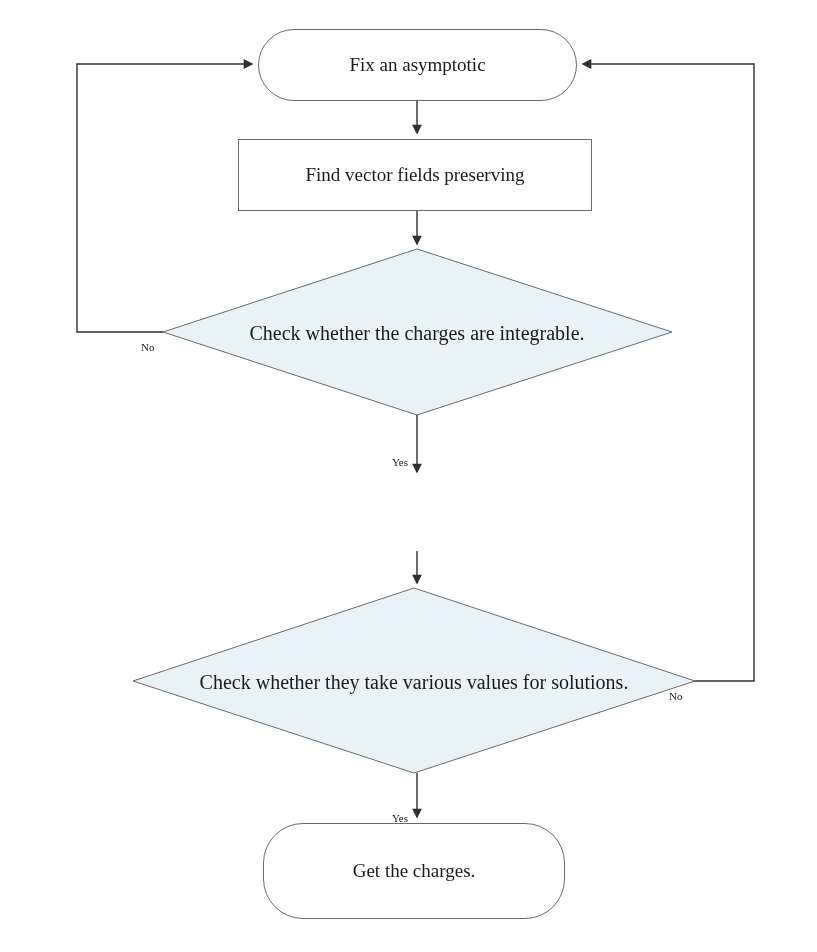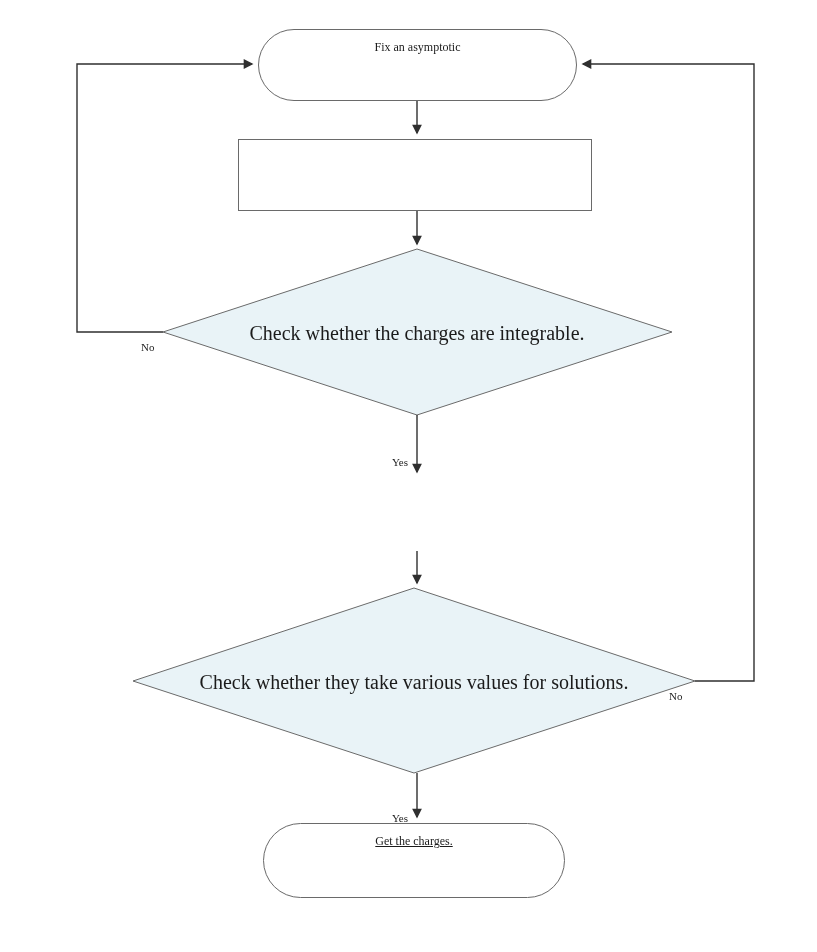--- a/index.html
+++ b/index.html
@@ -17,23 +17,23 @@
     left: 0; top: 0;
     width: 817px; height: 952px;
     pointer-events: none;
   }
   .node {
     position: absolute;
     box-sizing: border-box;
     display: flex;
     flex-direction: column;
     align-items: center;
-    justify-content: space-between;
+    justify-content: center;
     text-align: center;
-    font-size: 12px;
+    font-size: 19px;
     line-height: 34px;
     border: 1px solid #6a6a6a;
     background: #ffffff;
   }
   .terminator { border-radius: 40px; }
   .diamond-text {
     position: absolute;
     font-size: 20px;
     line-height: 20px;
     text-align: center;
@@ -68,28 +68,29 @@
     <polyline points="417,551 417,583" fill="none" stroke="#2f2f2f" stroke-width="1.4" marker-end="url(#arrowhead)"></polyline>
     <polyline points="695,681 754,681 754,64 583,64" fill="none" stroke="#2f2f2f" stroke-width="1.4" marker-end="url(#arrowhead)"></polyline>
     <polyline points="417,773 417,817" fill="none" stroke="#2f2f2f" stroke-width="1.4" marker-end="url(#arrowhead)"></polyline>
   </svg>
 
   <div class="node terminator" style="left:258px; top:29px; width:319px; height:72px;">
     <div>Fix an asymptotic</div>
   </div>
 
   <div class="node" style="left:238px; top:139px; width:354px; height:72px;">
+    <div>Find vector fields preserving</div>
   </div>
 
   <div class="diamond-text" style="left:177px; top:323px; width:480px;">Check whether the charges are integrable.</div>
 
 
   <div class="diamond-text" style="left:134px; top:672px; width:560px;">Check whether they take various values for solutions.</div>
 
-  <div class="node terminator" style="left:263px; top:823px; width:302px; height:75px;text-decoration:underline;">
+  <div class="node terminator" style="left:263px; top:823px; width:302px; height:96px;">
     <div>Get the charges.</div>
   </div>
 
   <div class="edge-label" style="left:141px; top:338px;">No</div>
   <div class="edge-label right-align" style="left:358px; top:417px; width:50px;">Yes</div>
   <div class="edge-label" style="left:669px; top:687px;">No</div>
   <div class="edge-label right-align" style="left:352px; top:773px; width:56px;">Yes</div>
 
 </div>
 

